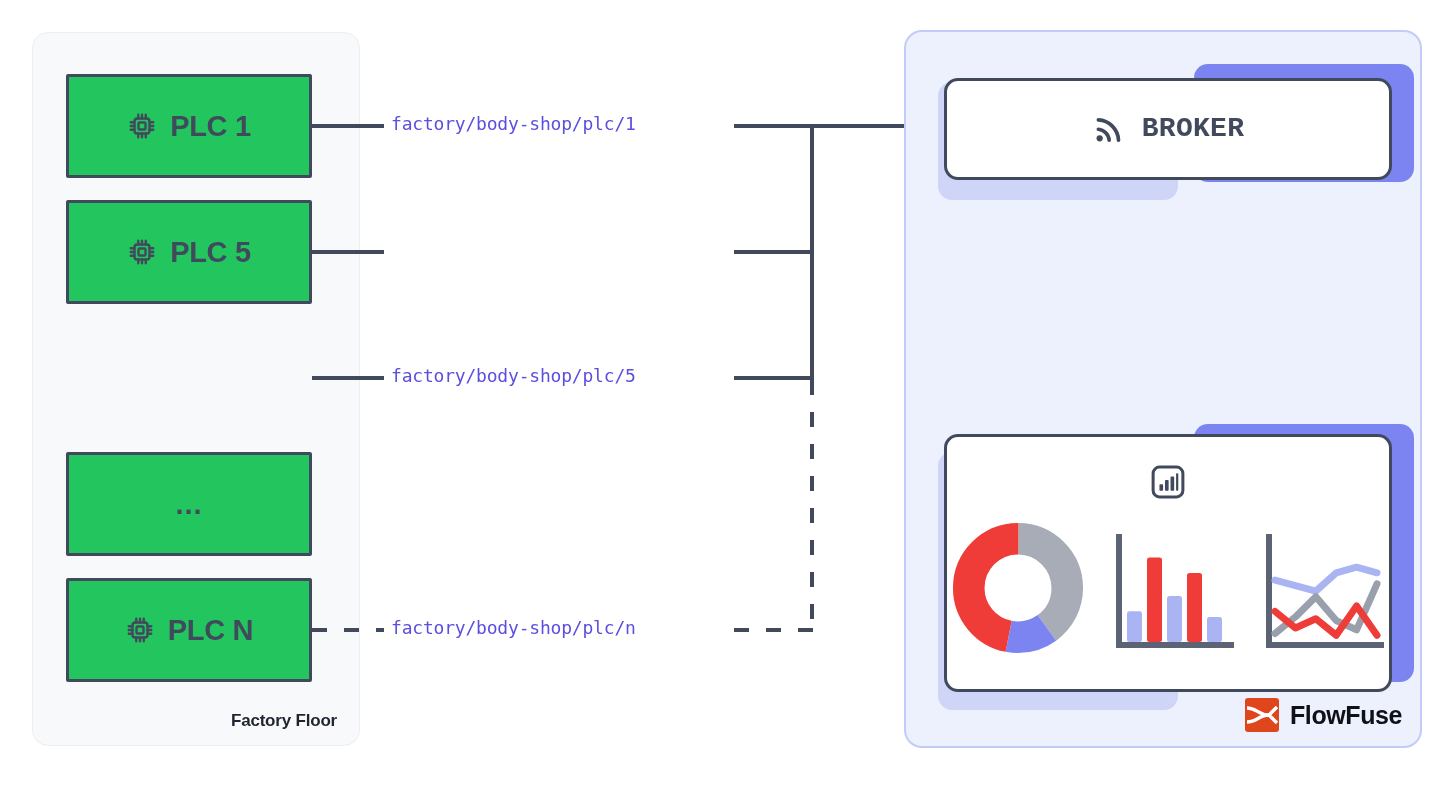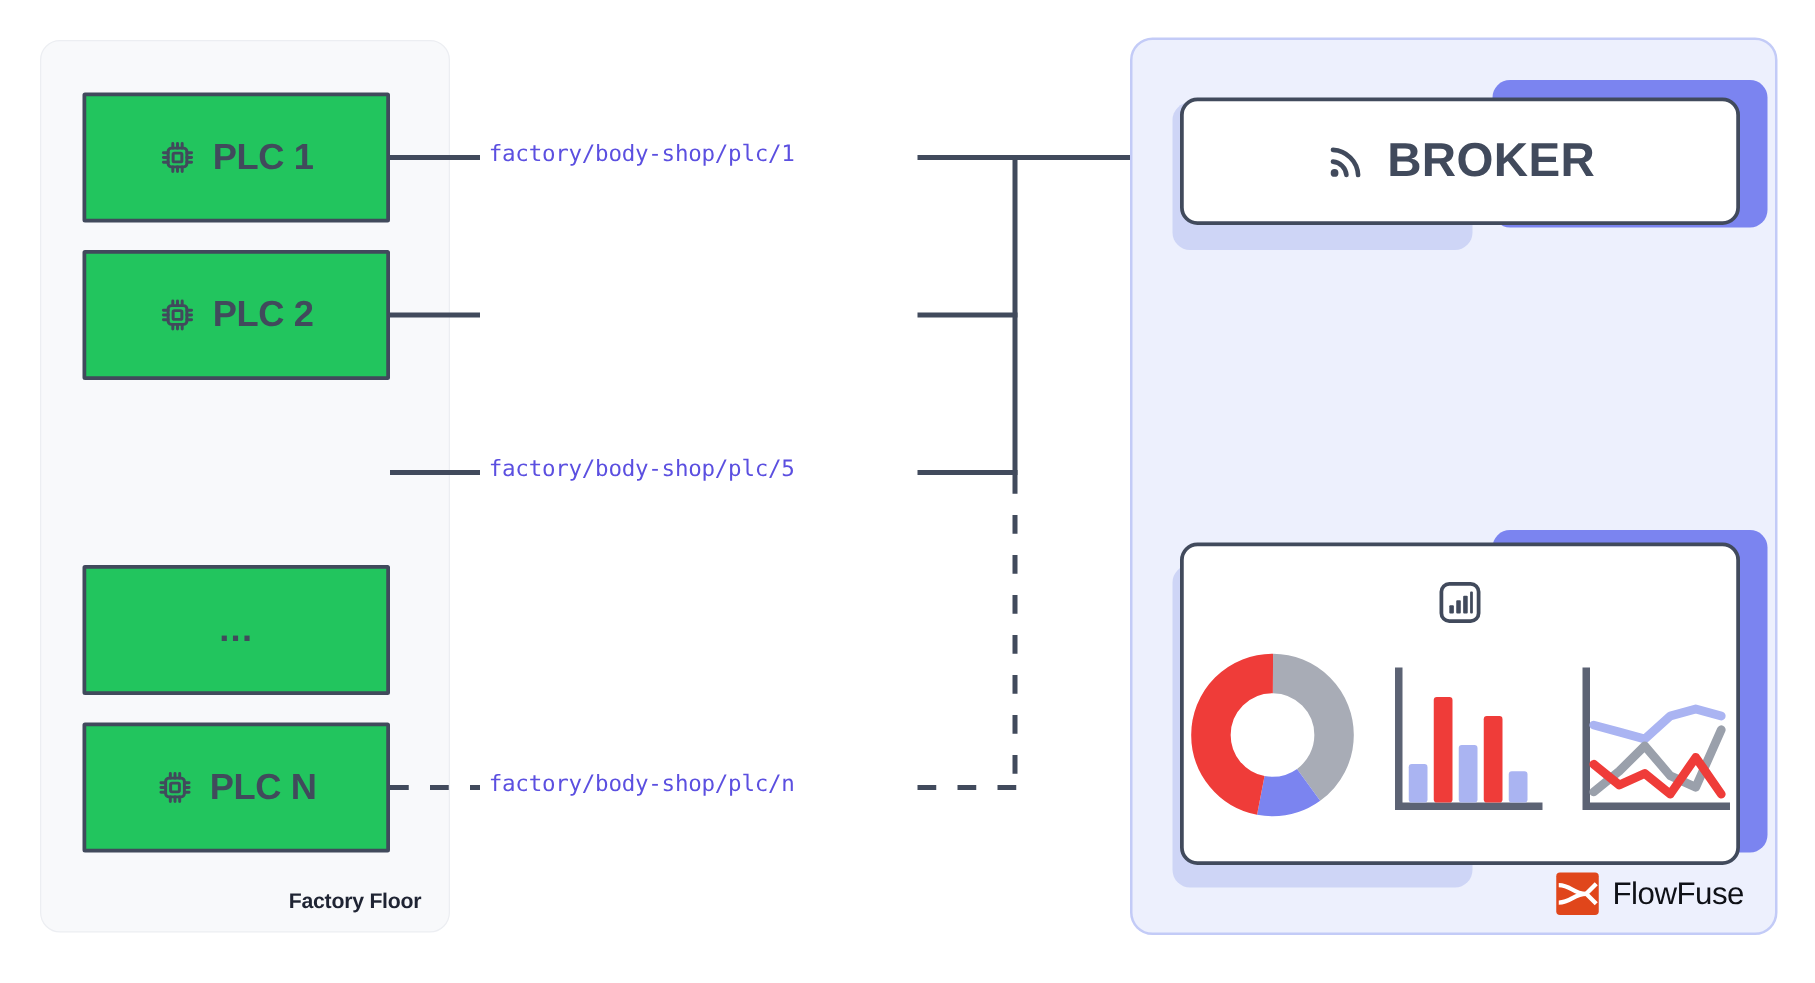--- a/index.html
+++ b/index.html
@@ -113,39 +113,40 @@
     border-radius: 14px;
     box-sizing: border-box;
   }
   .card-title-row {
     display: flex;
     align-items: center;
     justify-content: center;
     gap: 16px;
   }
   .card-title {
-    font-size: 38px;
+    font-size: 28px;
     font-weight: bold;
     color: #414a5c;
     letter-spacing: 0.3px;
     line-height: 1;
+    font-family: Liberation Mono, monospace;
   }
 
   
   .brand {
     position: absolute;
     left: 1245px;
     top: 698px;
     display: flex;
     align-items: center;
     gap: 11px;
   }
   .brand-name {
     font-size: 25px;
-    font-weight: normal;
+    font-weight: bold;
     color: #0f1117;
     letter-spacing: -0.4px;
   }
 
   svg { display: block; overflow: visible; }
   #wires { position: absolute; left: 0; top: 0; pointer-events: none; }
 </style>
 </head>
 <body>
 
@@ -167,21 +168,21 @@
   </div>
 
   <div class="plc-box" style="top:200px">
     <span class="chip-icon">
       <svg width="30" height="30" viewBox="0 0 24 24" fill="none" stroke="#414a5c" stroke-width="1.9" stroke-linecap="round">
         <rect x="6" y="6" width="12" height="12" rx="2.2"></rect>
         <rect x="9.2" y="9.2" width="5.6" height="5.6" rx="0.8"></rect>
         <path d="M9 3v3M12 3v3M15 3v3M9 18v3M12 18v3M15 18v3M3 9h3M3 12h3M3 15h3M18 9h3M18 12h3M18 15h3"></path>
       </svg>
     </span>
-    <span class="plc-label">PLC 2</span>
+    <span class="plc-label">PLC 5</span>
   </div>
 
 
   <div class="plc-box" style="top:452px">
     <span class="plc-ellipsis">...</span>
   </div>
 
   <div class="plc-box" style="top:578px">
     <span class="chip-icon">
       <svg width="30" height="30" viewBox="0 0 24 24" fill="none" stroke="#414a5c" stroke-width="1.9" stroke-linecap="round">

